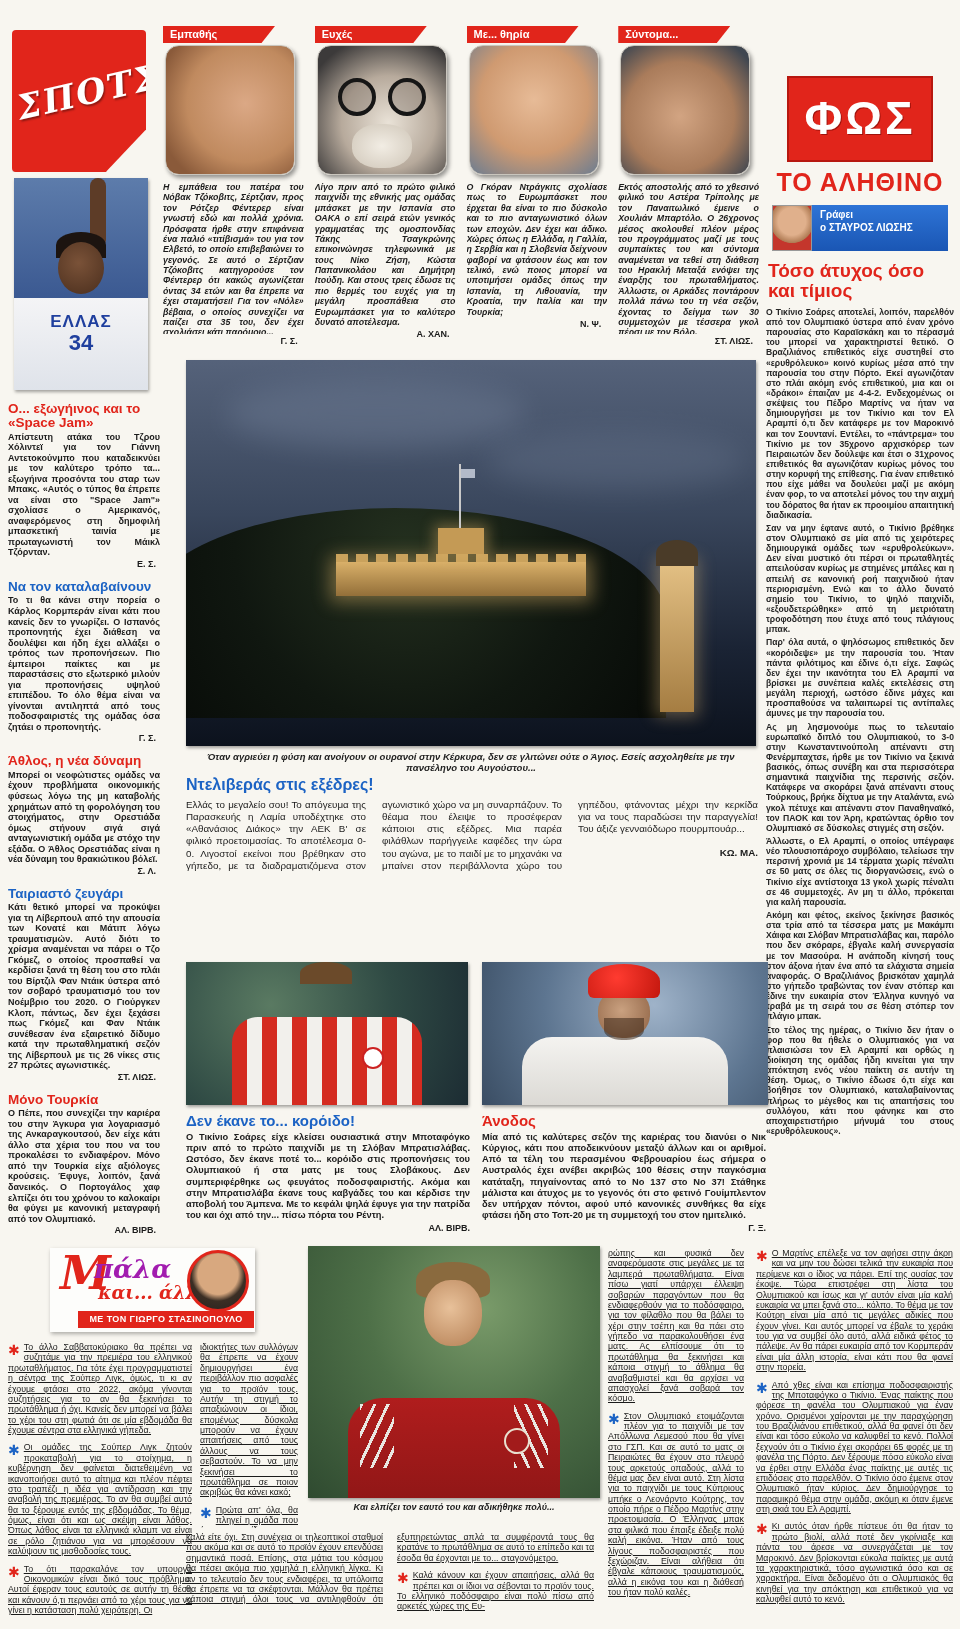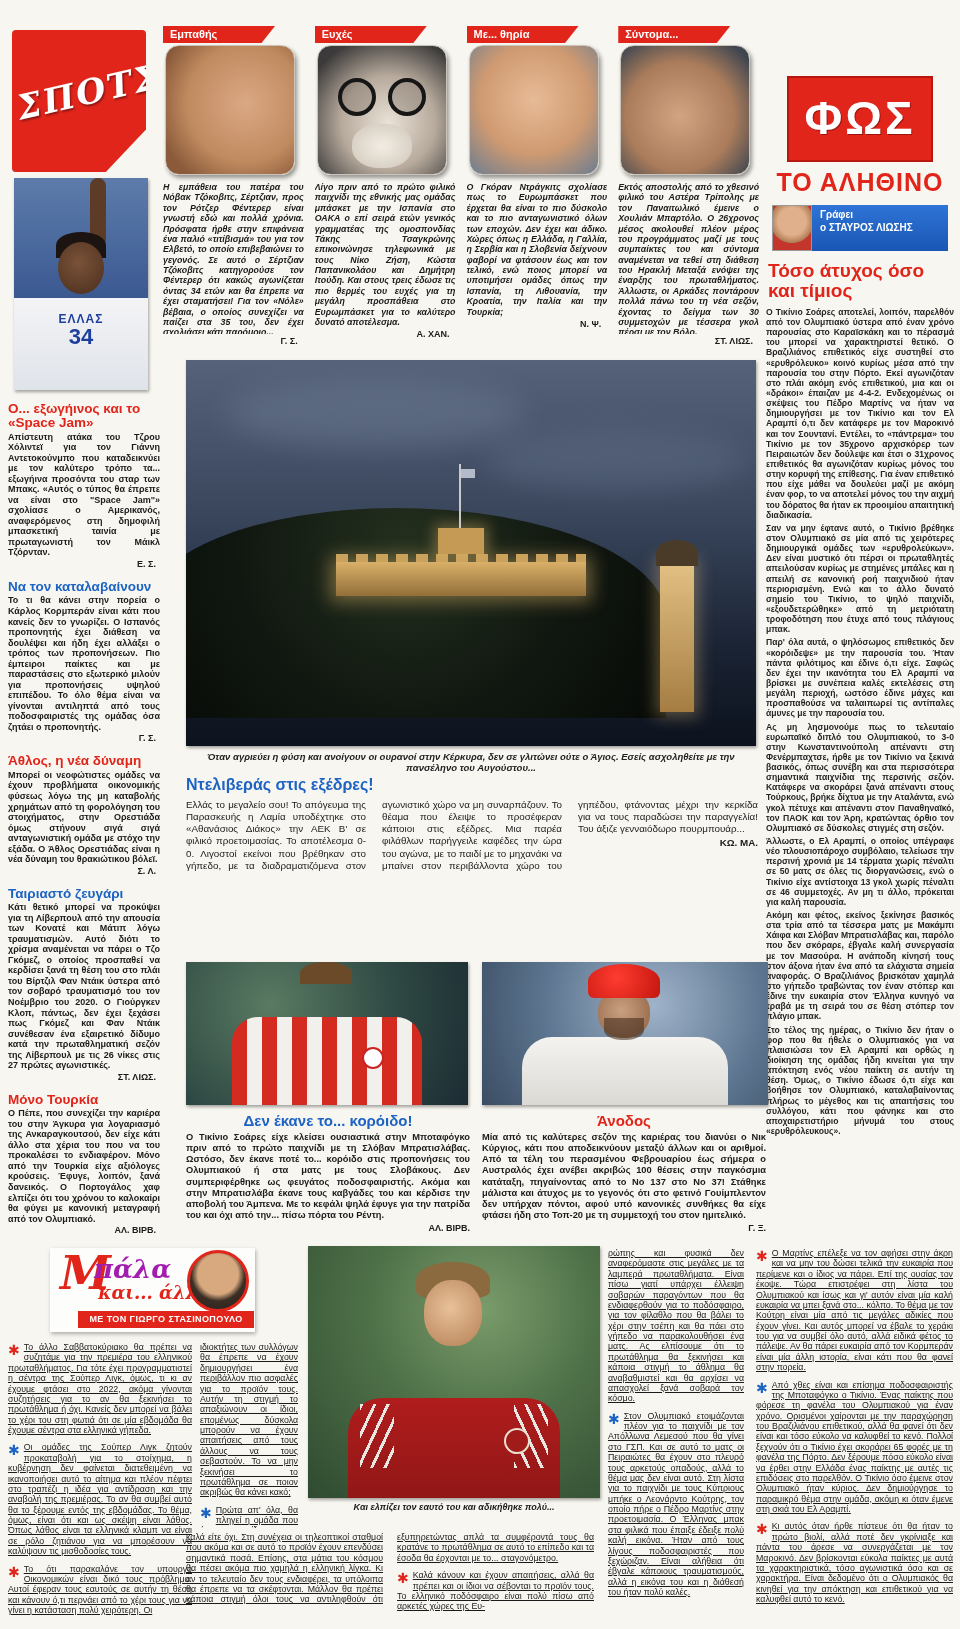--- a/index.html
+++ b/index.html
@@ -13,21 +13,21 @@
   .spots-logo span{position:absolute;left:4px;top:44px;width:126px;text-align:center;color:#fff;
     font:italic bold 34px "DejaVu Serif",serif;transform:rotate(-13deg);letter-spacing:2px;
     text-shadow:1px 2px 2px rgba(0,0,0,.4);}
   
   .photo{box-shadow:1px 2px 3px rgba(0,0,0,.35);overflow:hidden;position:absolute;}
   .bball{left:14px;top:178px;width:134px;height:212px;background:linear-gradient(180deg,#5d7cab,#3c5a92 55%,#2e4a7e);}
   .bball .head{position:absolute;left:44px;top:64px;width:46px;height:52px;border-radius:50%;background:radial-gradient(circle at 45% 40%,#7a5238,#4a2e1d);}
   .bball .hair{position:absolute;left:42px;top:54px;width:50px;height:26px;border-radius:50% 50% 0 0;background:#1c1410;}
   .bball .arm{position:absolute;left:76px;top:0;width:16px;height:70px;border-radius:8px;background:linear-gradient(180deg,#6a4630,#533категория); background:#5d3c27;}
   .bball .jersey{position:absolute;left:0;bottom:0;width:100%;height:92px;background:linear-gradient(180deg,#f4f4f6,#dfe3ea);text-align:center;}
-  .bball .jtext{color:#1f3f9e;font-weight:bold;font-size:12px;letter-spacing:1px;margin-top:14px;}
+  .bball .jtext{color:#1f3f9e;font-weight:bold;font-size:17px;letter-spacing:1px;margin-top:14px;}
   .bball .jnum{color:#1f3f9e;font-weight:bold;font-size:22px;line-height:1;}
   
   .spot-row{left:163px;top:26px;width:596px;display:flex;gap:11px;}
   .spot-col{width:141px;position:relative;}
   .spot-tab{width:112px;height:17px;background:#e1251b;clip-path:polygon(0 0,100% 0,88% 100%,0 100%);
     color:#fff;font:bold 11px/17px "Liberation Sans",sans-serif;padding-left:7px;box-sizing:border-box;}
   .spot-photo{width:128px;height:128px;margin:2px 0 7px 2px;border-radius:14px;border:1px solid #c9c5bd;
     box-shadow:2px 3px 4px rgba(0,0,0,.4);position:relative;overflow:hidden;}
   .face1{background:radial-gradient(circle at 62% 45%,#dba langs 0,#dba885 0%,#c08a5f 55%,#8a5a3a 85%);background:radial-gradient(circle at 62% 45%,#dba885 0%,#c08a5f 55%,#8a5a3a 85%);}
   .face2{background:radial-gradient(circle at 55% 60%,#e9e2d7 0%,#b7aa9c 45%,#3c3a3a 85%);}
@@ -63,36 +63,36 @@
   .fortress .pole{position:absolute;left:273px;bottom:218px;width:2px;height:64px;background:#c9c9c9;}
   .fortress .flag{position:absolute;left:275px;bottom:268px;width:14px;height:9px;background:#cfd6e2;opacity:.8;}
   .fortress .tower{position:absolute;right:62px;bottom:34px;width:34px;height:150px;background:linear-gradient(180deg,#e3c084,#a57d42);box-shadow:0 0 16px 5px rgba(230,190,120,.35);}
   .fortress .tdome{position:absolute;right:58px;bottom:180px;width:42px;height:26px;border-radius:50% 50% 0 0;background:#4a3b28;}
   .fortress .twin{position:absolute;right:72px;bottom:120px;width:12px;height:22px;border-radius:6px 6px 0 0;background:#3a2c18;}
   .photo-caption{left:186px;top:751px;width:570px;font:italic bold 9.5px/1.2 "Liberation Sans",sans-serif;color:#222;text-align:center;}
   
   .delivery{left:186px;top:776px;width:572px;}
   .delivery h2{margin:0 0 5px;color:#1c63c4;font:bold 16px "Liberation Sans",sans-serif;}
   .delivery .cols{columns:3;column-gap:16px;font:9.8px/1.24 "Liberation Sans",sans-serif;}
-  .delivery .sig{text-align:right;font-weight:bold;margin-top:2px;}
+  .delivery .sig{text-align:right;font-weight:bold;margin-top:12px;}
   
   .olym{left:186px;top:962px;width:282px;height:143px;background:radial-gradient(circle at 30% 30%,#5a7a62 0%,#2f4a44 55%,#1c2c33 100%);}
   .olym .torso{position:absolute;left:46px;bottom:-8px;width:190px;height:96px;border-radius:26px 26px 0 0;
     background:repeating-linear-gradient(90deg,#d42b20 0 15px,#f2f0ec 15px 30px);}
   .olym .head{position:absolute;left:116px;top:8px;width:48px;height:52px;border-radius:46%;background:radial-gradient(circle at 45% 40%,#e4b astronomie,#e4b58f 0%,#c08a62 70%);}
   .olym .hair{position:absolute;left:114px;top:0;width:52px;height:22px;border-radius:50% 50% 0 0;background:#6b4a2a;}
   .olym .crest{position:absolute;left:176px;bottom:36px;width:18px;height:18px;border-radius:50%;background:#fff;border:2px solid #c22;}
   .kyrg{left:482px;top:962px;width:286px;height:143px;background:radial-gradient(circle at 60% 30%,#9fb3c9 0%,#5d7590 55%,#3a4d63 100%);}
   .kyrg .shirt{position:absolute;left:40px;bottom:-6px;width:206px;height:74px;border-radius:30px 30px 0 0;background:linear-gradient(180deg,#f4f3f0,#d9d7d2);}
   .kyrg .head{position:absolute;left:116px;top:26px;width:52px;height:50px;border-radius:46%;background:radial-gradient(circle at 45% 45%,#caa180 0%,#9c7152 75%);}
   .kyrg .cap{position:absolute;left:106px;top:2px;width:72px;height:34px;border-radius:50% 50% 6px 6px;background:radial-gradient(circle at 40% 40%,#ff3b30,#c3170e);}
   .kyrg .beard{position:absolute;left:122px;top:56px;width:40px;height:22px;border-radius:0 0 45% 45%;background:rgba(60,40,25,.55);}
   
   .midart{width:284px;}
-  .midart h2{margin:0 0 3px;font:bold 15px "Liberation Sans",sans-serif;text-align:center;}
+  .midart h2{margin:0 0 3px;font:bold 15px "Liberation Sans",sans-serif;}
   .midart.k h2{color:#1c63c4;} .midart.a h2{color:#e1251b;}
   .midart .body{font:bold 9.3px/1.2 "Liberation Sans",sans-serif;}
   .midart .sig{text-align:right;font-weight:bold;font-size:9px;margin-top:2px;}
   .koroido{left:186px;top:1112px;} .anodos{left:482px;top:1112px;}
   
   .bala-logo{left:50px;top:1248px;width:205px;height:84px;background:#fdfdfb;box-shadow:1px 2px 4px rgba(0,0,0,.3);}
   .bala-logo .big{position:absolute;left:10px;top:2px;color:#e1251b;font:italic bold 46px/1 "DejaVu Serif",serif;}
   .bala-logo .rest{position:absolute;left:44px;top:8px;color:#a21caf;font:italic bold 26px/1 "DejaVu Serif",serif;}
   .bala-logo .sub{position:absolute;left:48px;top:36px;color:#e1251b;font:italic bold 18px/1 "DejaVu Serif",serif;}
   .bala-logo .avatar{position:absolute;right:6px;top:2px;width:56px;height:56px;border-radius:50%;border:3px solid #e1251b;

